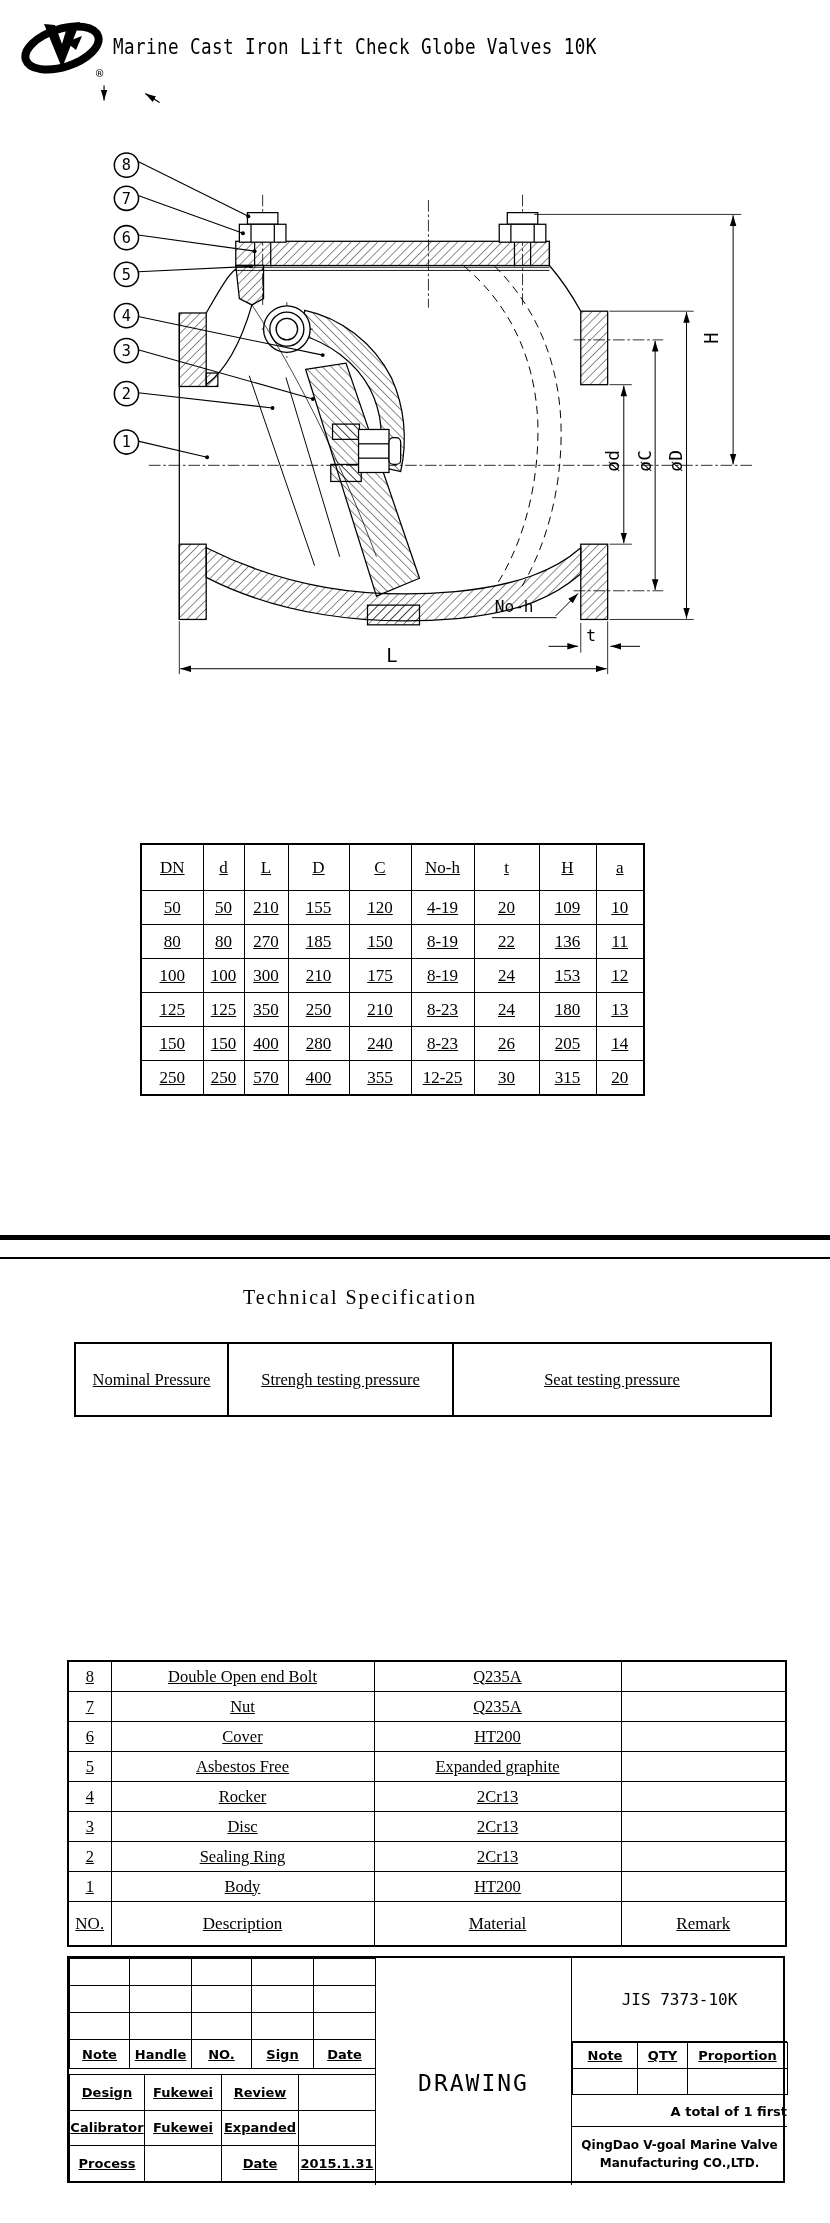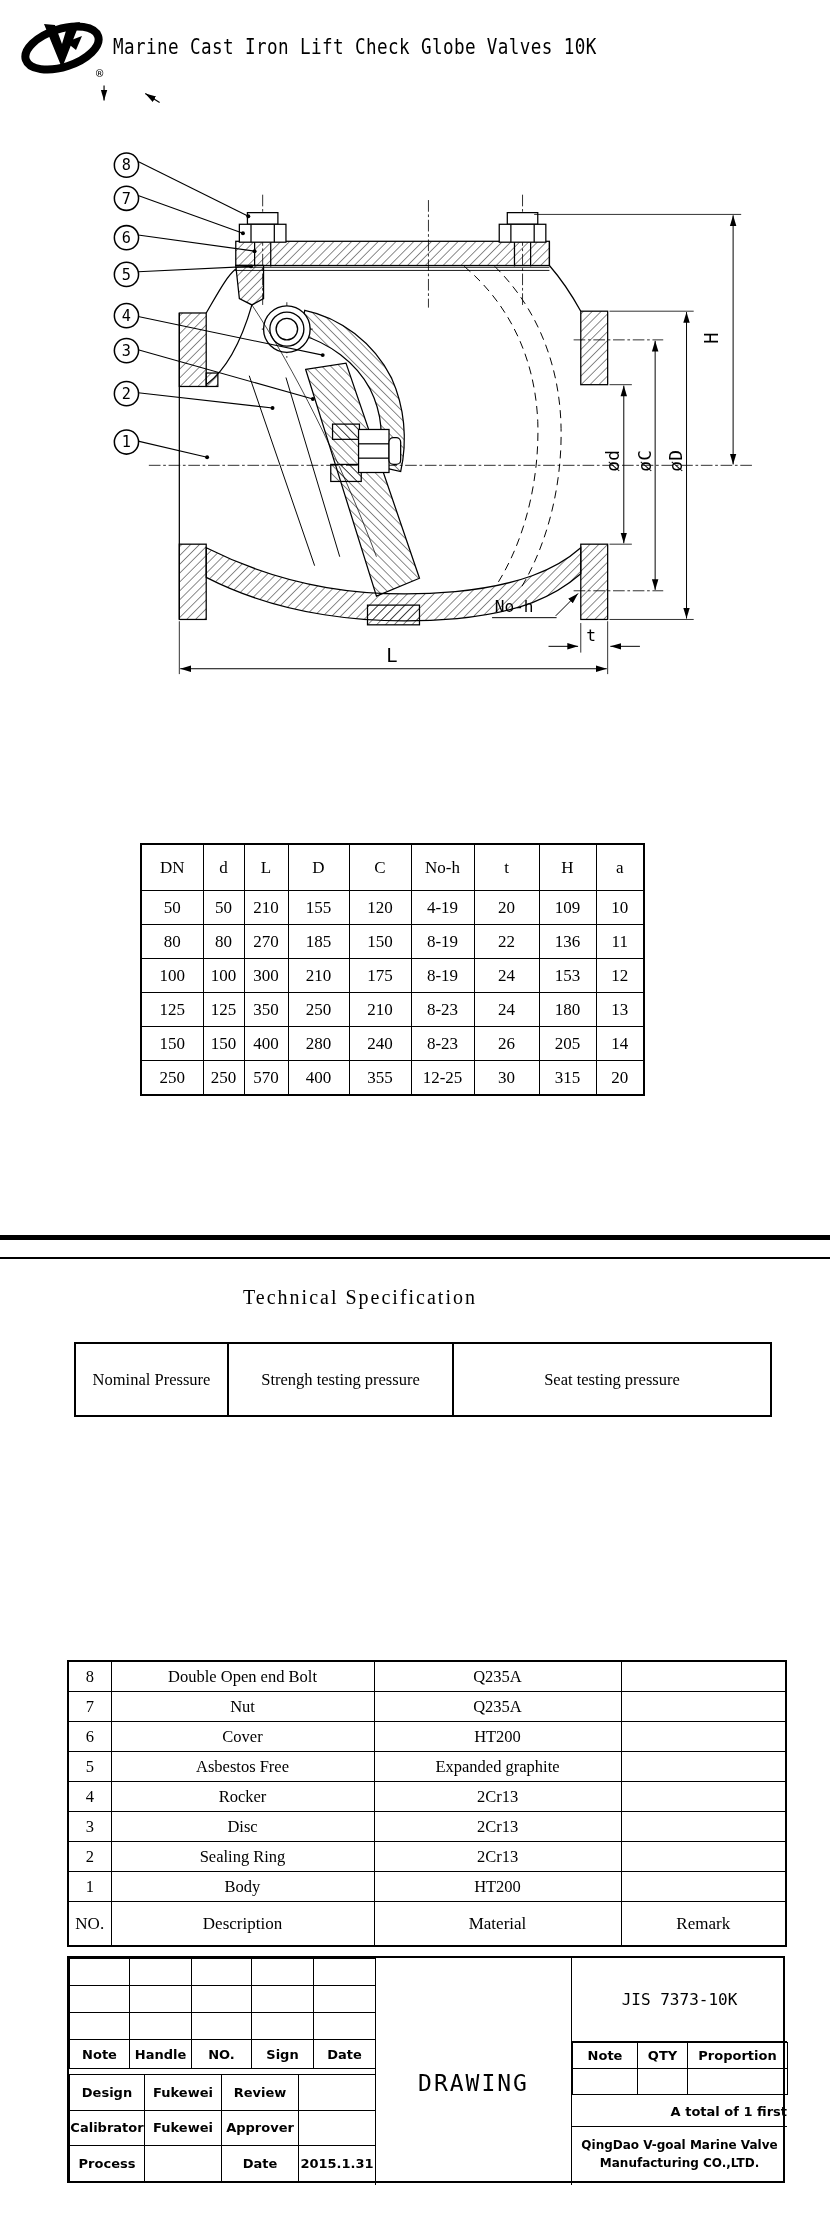--- a/index.html
+++ b/index.html
@@ -4,21 +4,21 @@
 <style>
   html,body{margin:0;padding:0;background:#fff;}
   #page{position:relative;width:830px;height:2223px;background:#ffffff;overflow:hidden;
         font-family:"Liberation Sans",sans-serif;color:#000;}
   .abs{position:absolute;}
   
   #title{position:absolute;left:113px;top:34px;width:620px;
          font-family:"DejaVu Sans Mono",monospace;font-size:22px;font-weight:500;
          letter-spacing:.5px;white-space:nowrap;transform:scaleX(.8);transform-origin:left center;}
   
-  table{border-collapse:collapse;table-layout:fixed;}
+  table{border-collapse:collapse;table-layout:fixed;text-decoration:underline;}
   td{border:1.6px solid #000;text-align:center;vertical-align:middle;padding:0;
      font-family:"Liberation Serif",serif;font-size:17px;color:#000;overflow:hidden;}
   
   #dimtab{position:absolute;left:140px;top:843px;width:503px;border:2px solid #000;}
   #dimtab thead td{height:45px;font-size:17px;}
   #dimtab tbody td{height:33px;}
   
   .rule1{position:absolute;left:0;top:1235px;width:830px;height:5px;background:#000;}
   .rule2{position:absolute;left:0;top:1257px;width:830px;height:2px;background:#000;}
   
@@ -466,21 +466,21 @@
       <tbody>
           <tr>
             <td>Design</td>
             <td>Fukewei</td>
             <td>Review</td>
             <td></td>
           </tr>
           <tr>
             <td>Calibrator</td>
             <td>Fukewei</td>
-            <td>Approver</td>
+            <td>Expanded</td>
             <td></td>
           </tr>
           <tr>
             <td>Process</td>
             <td></td>
             <td>Date</td>
             <td>2015.1.31</td>
           </tr>
         </tbody>
     </table>

